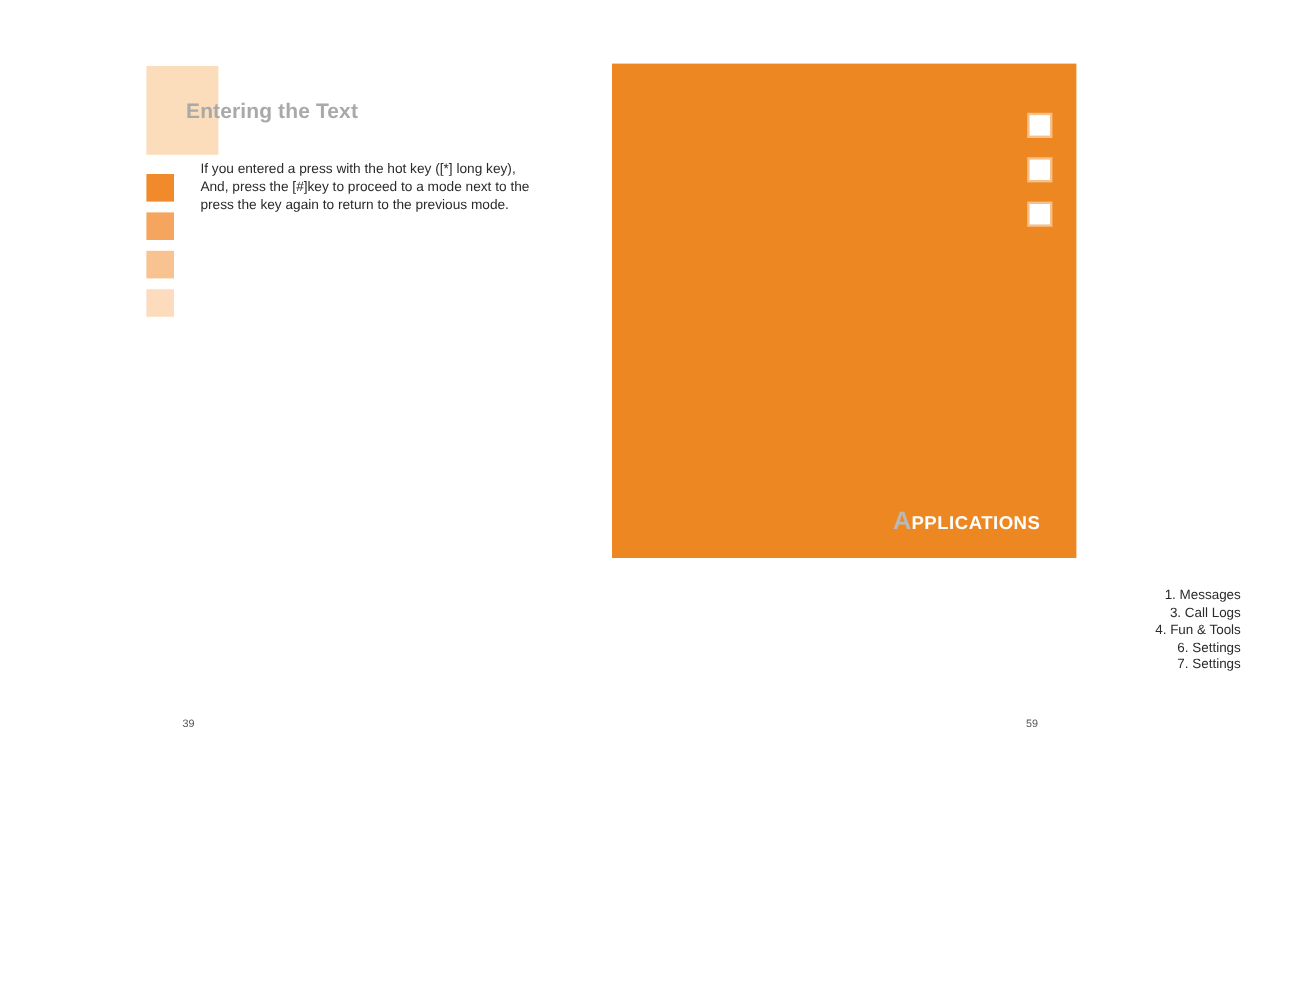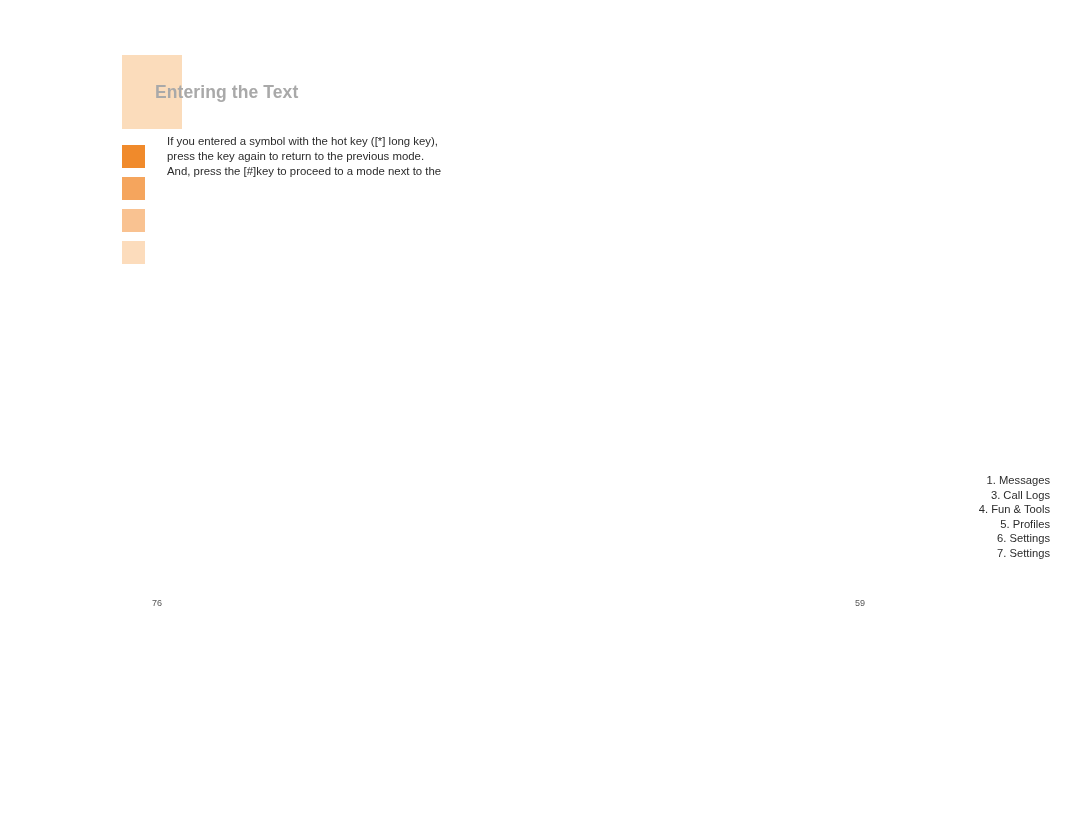--- a/index.html
+++ b/index.html
@@ -135,21 +135,21 @@
     letter-spacing: 0.4px;
   }
 
   #toc {
     position: absolute;
     left: 0;
     right: 30px;
     top: 473px;
     text-align: right;
     list-style: none;
-    margin: 0;
+    margin: 16px;
     padding: 0;
   }
   #toc li {
     font-size: 11.2px;
     line-height: 14.6px;
     color: #2b2b2b;
   }
   .toc-num { }
   .toc-label { }
 
@@ -171,49 +171,54 @@
     <div id="heading-block" style="background: rgb(251, 220, 187);"></div>
 
     <div id="page-title" style="color: rgb(169, 169, 169);">Entering the Text</div>
 
     <div class="swatch" id="swatch-1" style="background: rgb(240, 138, 43);"></div>
     <div class="swatch" id="swatch-2" style="background: rgb(245, 165, 93);"></div>
     <div class="swatch" id="swatch-3" style="background: rgb(249, 194, 145);"></div>
     <div class="swatch" id="swatch-4" style="background: rgb(252, 220, 188);"></div>
 
     <div id="body-copy">
-      <p>If you entered a symbol with the hot key ([*] long key),</p>
+      <p>If you entered a press with the hot key ([*] long key),</p>
+      <p>And, press the [#]key to proceed to a mode next to the</p>
       <p>press the key again to return to the previous mode.</p>
-      <p>And, press the [#]key to proceed to a mode next to the</p>
     </div>
 
-    <div id="page-num-left">76</div>
+    <div id="page-num-left">39</div>
   </div>
 
   <div id="right-page">
 
+    <div id="orange-panel" style="background: rgb(236, 135, 34);">
+      <div class="marker-square" id="marker-1"></div>
+      <div class="marker-square" id="marker-2"></div>
+      <div class="marker-square" id="marker-3"></div>
+
+      <div id="section-title">
+        <span id="section-title-initial">A</span><span id="section-title-rest">PPLICATIONS</span>
+      </div>
+    </div>
 
     <ul id="toc">
       <li>
         <span class="toc-num">1.</span>
         <span class="toc-label">Messages</span>
       </li>
       <li>
         <span class="toc-num">3.</span>
         <span class="toc-label">Call Logs</span>
       </li>
       <li>
         <span class="toc-num">4.</span>
         <span class="toc-label">Fun &amp; Tools</span>
       </li>
       <li>
-        <span class="toc-num">5.</span>
-        <span class="toc-label">Profiles</span>
-      </li>
-      <li>
         <span class="toc-num">6.</span>
         <span class="toc-label">Settings</span>
       </li>
       <li>
         <span class="toc-num">7.</span>
         <span class="toc-label">Settings</span>
       </li>
     </ul>
 
     <div id="page-num-right">59</div>

